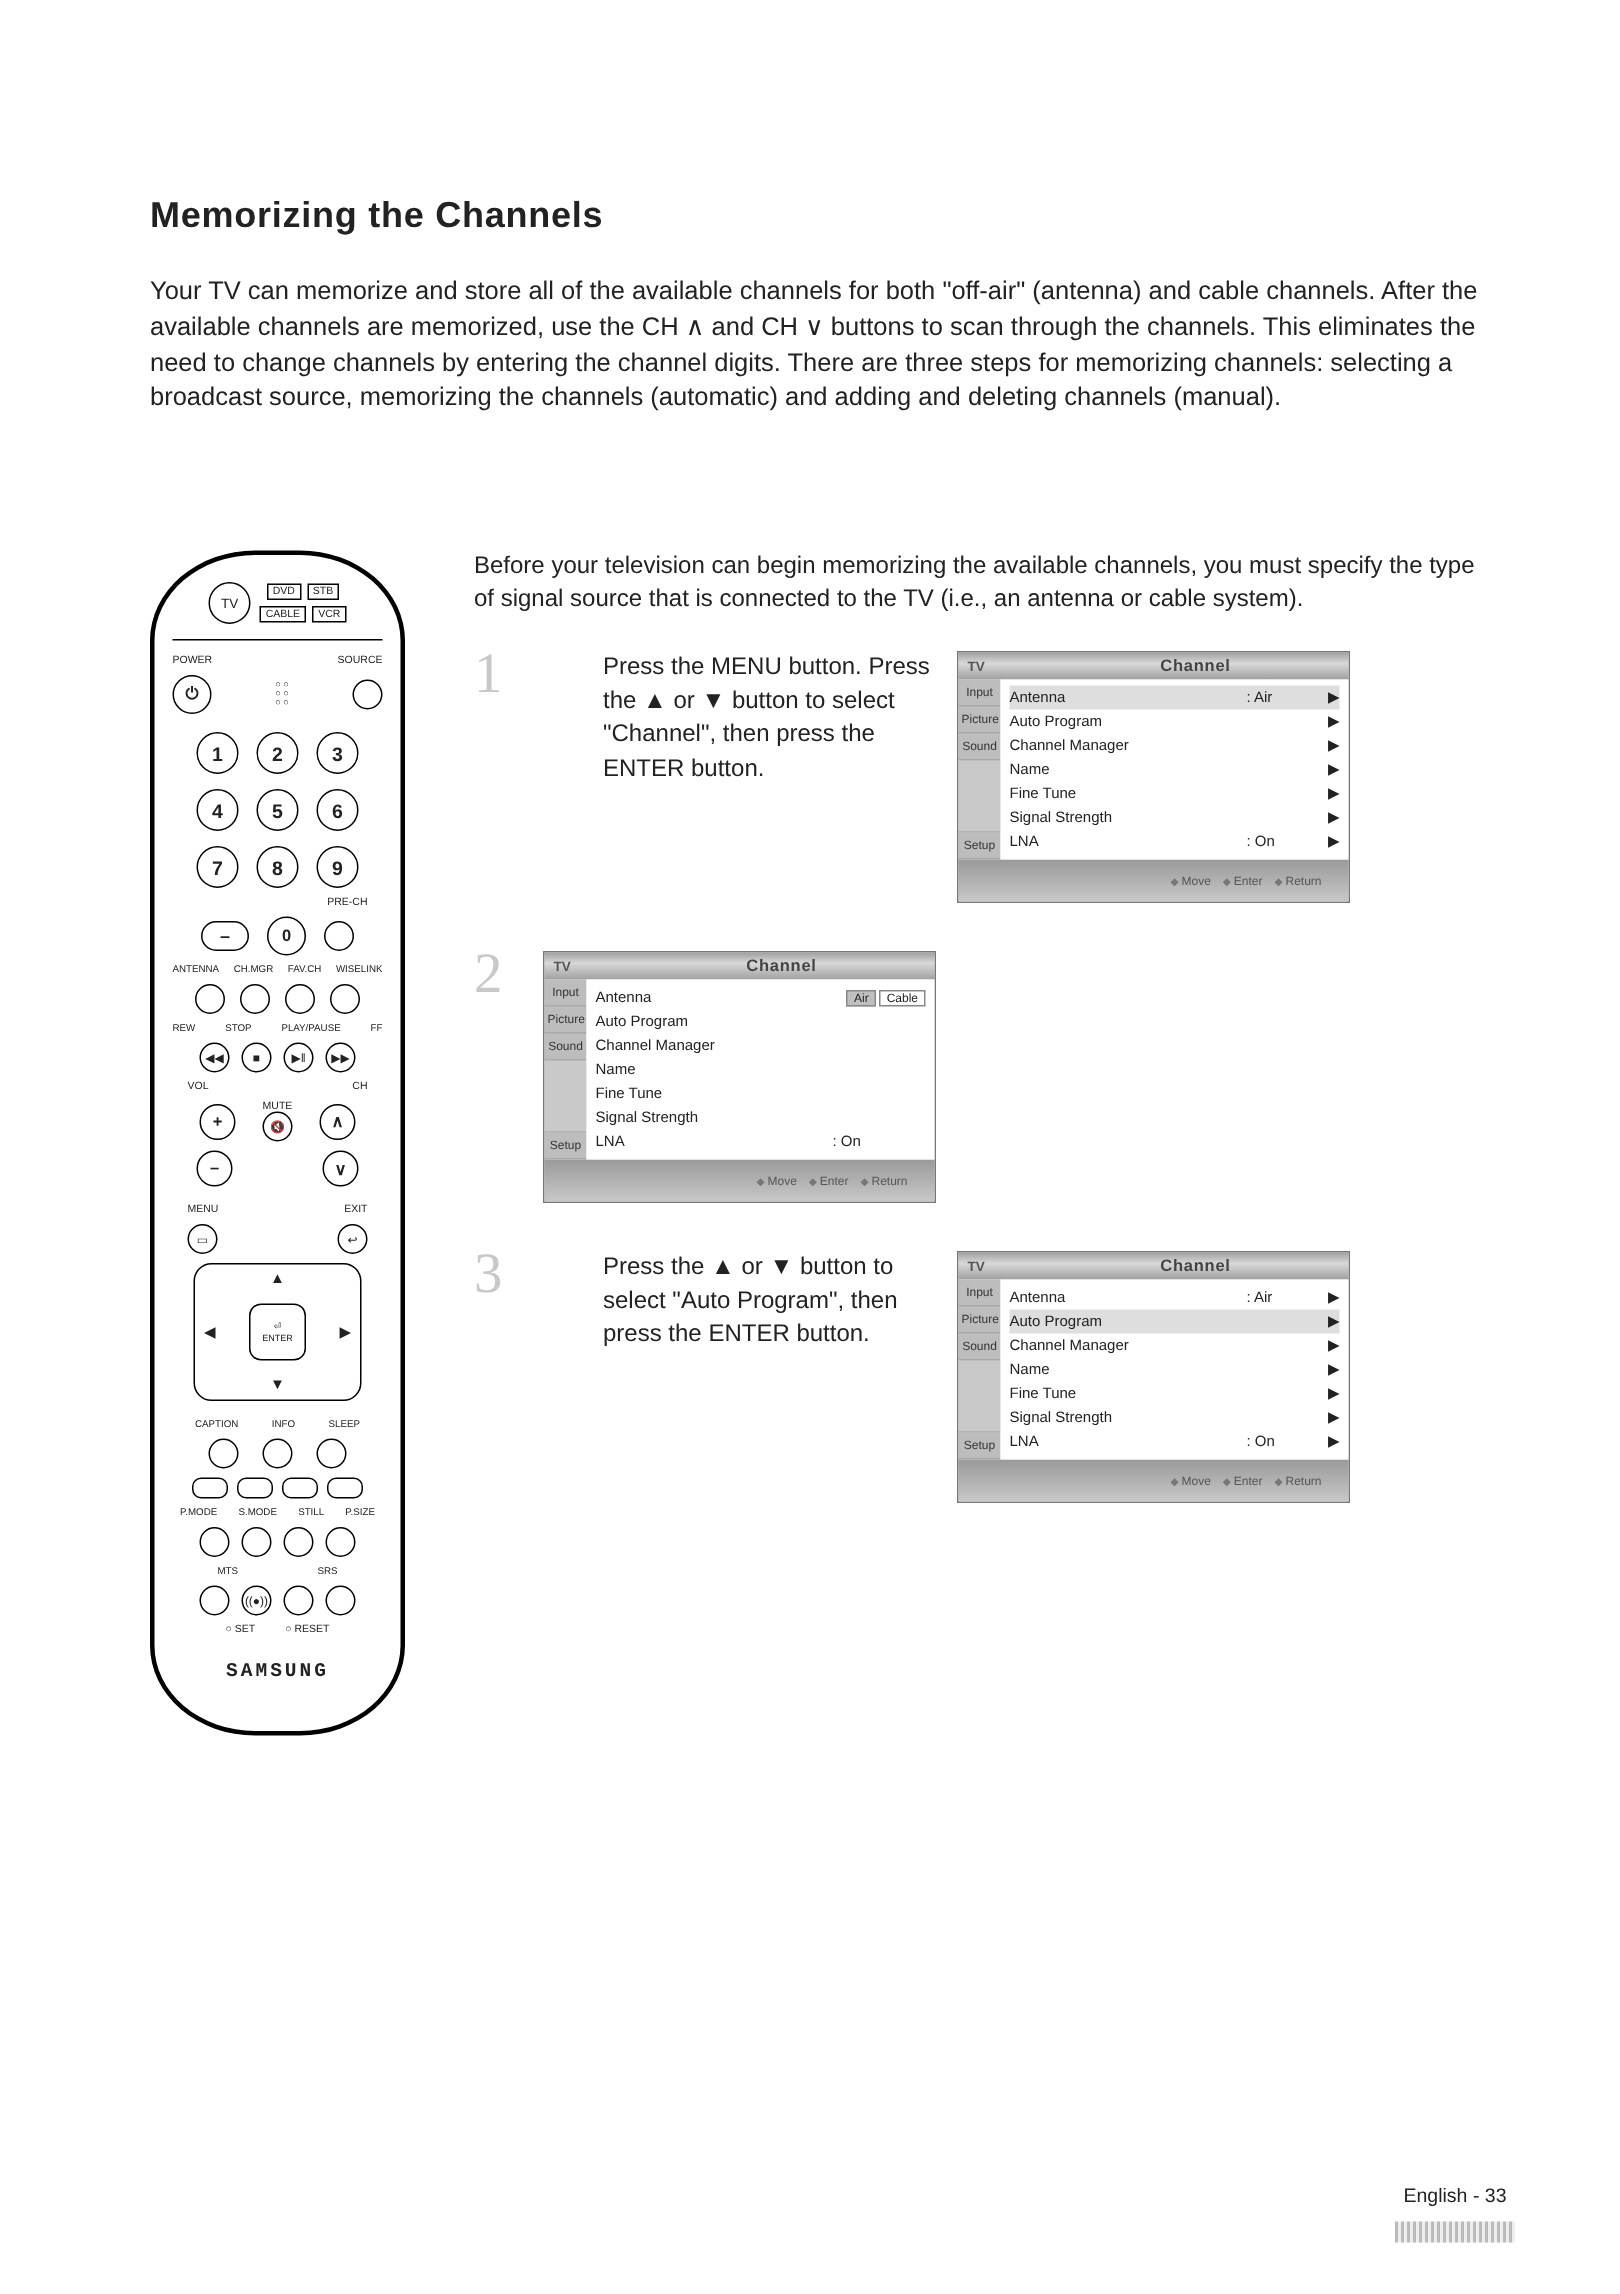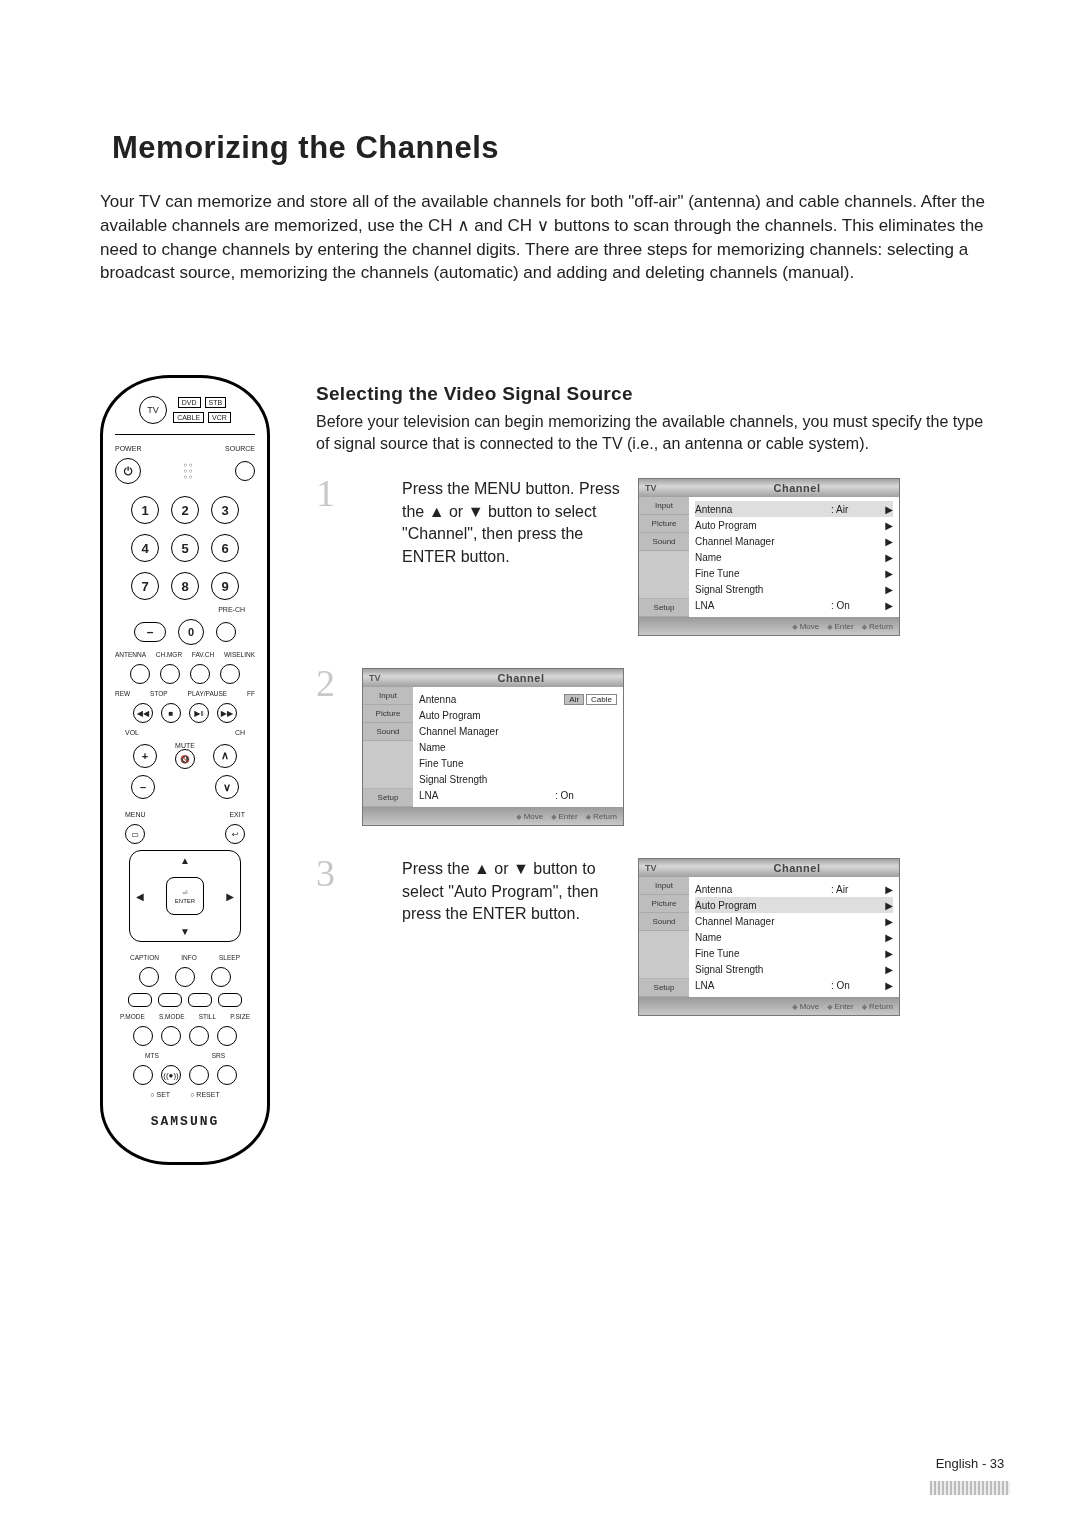--- a/index.html
+++ b/index.html
@@ -9,24 +9,24 @@
     background: #fff;
     width: 1080px;
     min-height: 1529px;
     position: relative;
     color: #222;
   }
   .page {
     padding: 130px 80px 40px 100px;
   }
   h1.title {
-    font-size: 31px;
+    font-size: 24px;
     font-weight: 600;
     letter-spacing: .5px;
-    margin: 0 0 24px 12px;
+    margin: 0 0 24px 0;
   }
   p.intro {
     font-size: 17px;
     line-height: 1.4;
     margin: 0 0 90px 0;
     max-width: 900px;
   }
   .columns {
     display: flex;
     gap: 46px;
@@ -115,32 +115,32 @@
     display:flex;
     background: linear-gradient(#a0a0a0,#d8d8d8 40%,#a0a0a0);
     color:#333;
     font-weight:bold;
     height:18px;
     align-items:center;
   }
   .osd .hdr .tvlabel { flex:0 0 50px; padding-left:6px; font-size:9px; color:#555; }
   .osd .hdr .chtitle { flex:1; text-align:center; font-size:11px; color:#444; letter-spacing:.5px; }
   .osd .body { display:flex; }
-  .osd .tabs { width:50px; background:#bdbdbd; display:flex; flex-direction:column; }
+  .osd .tabs { width:28px; background:#bdbdbd; display:flex; flex-direction:column; }
   .osd .tabs div { padding:4px 2px; font-size:8px; text-align:center; border-bottom:1px solid rgba(0,0,0,.1); color:#333; }
   .osd .tabs div.blank { flex:1; background:#c9c9c9; }
   .osd .list { flex:1; background:#fff; padding:4px 6px; }
   .osd .list .row { display:flex; align-items:center; height:16px; }
   .osd .list .row .name { flex:1; }
   .osd .list .row .val { width:50px; text-align:left; }
   .osd .list .row .arrow { width:12px; text-align:right; }
   .osd .list .row.sel { background:#dedede; }
   .osd .list .row .opt { border:1px solid #888; padding:0 4px; margin-left:2px; font-size:8px; }
   .osd .list .row .opt.sel { background:#c0c0c0; }
-  .osd .ftr { background:linear-gradient(#9a9a9a,#c8c8c8); height:18px; display:flex; justify-content:flex-end; gap:8px; align-items:center; padding:0 6px; font-size:8px; color:#555; }
+  .osd .ftr { background:linear-gradient(#9a9a9a,#c8c8c8); height:28px; display:flex; justify-content:flex-end; gap:8px; align-items:center; padding:0 18px; font-size:8px; color:#555; }
   .osd .ftr span::before { content:"◆ "; color:#777; font-size:7px; }
 
   .continued { font-size:17px; margin-left:120px; margin-top:10px; }
   .page-footer {
     position:absolute;
     bottom:34px;
     right:70px;
     font-size:13px;
     display:flex;
     align-items:center;
@@ -314,21 +314,20 @@
           </div>
         <div class="row" style="gap:20px;font-size:7px;">
           <span>○ <span>SET</span></span>
           <span>○ <span>RESET</span></span>
         </div>
         <div class="samsung">SAMSUNG</div>
       </div>
     </div>
 
     <div class="content">
-      <h2 class="section">Selecting the Video Signal Source</h2>
       <p class="lead">Before your television can begin memorizing the available channels, you must specify the type of signal source that is connected to the TV (i.e., an antenna or cable system).</p>
 
       <div id="steps">
           <div class="step">
             <div class="num">1</div>
             <div class="txt">Press the MENU button. Press the ▲ or ▼ button to select "Channel", then press the ENTER button.</div>
             <div class="osd">
               <div class="hdr">
                 <div class="tvlabel">TV</div>
                 <div class="chtitle">Channel</div>

